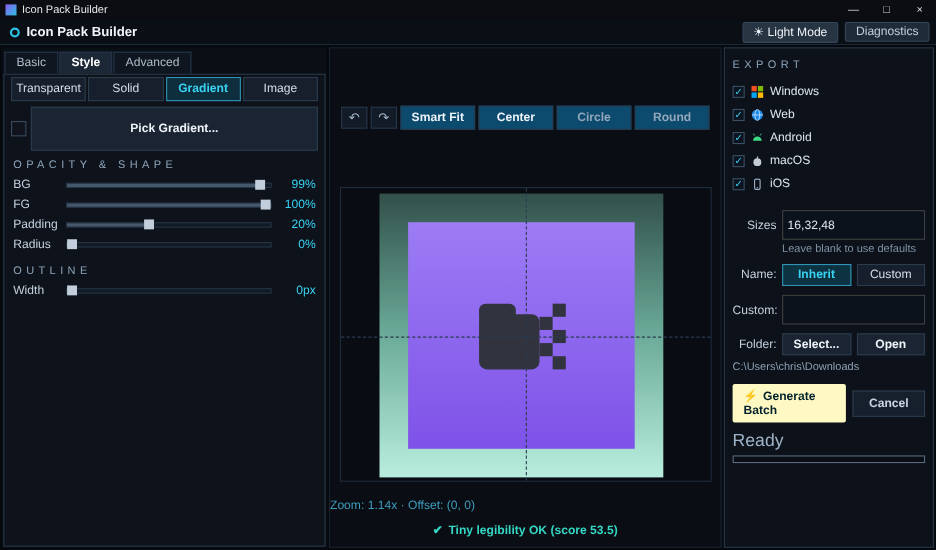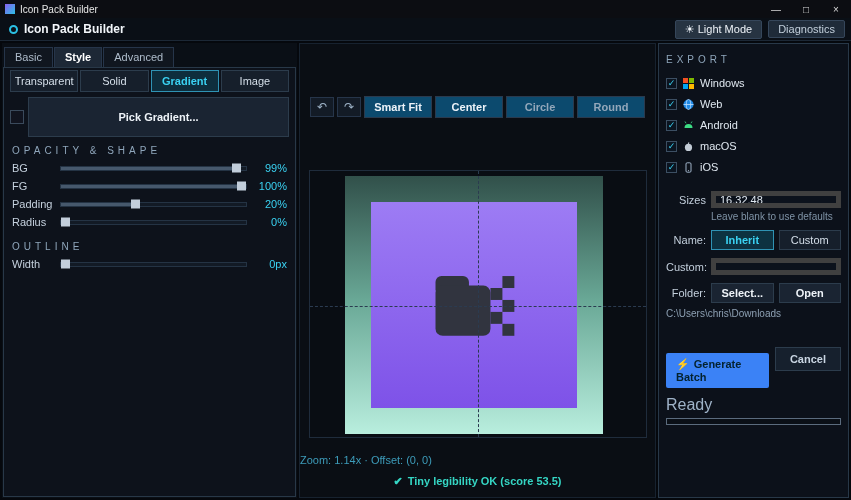--- a/index.html
+++ b/index.html
@@ -70,31 +70,31 @@
   .status-leg .chk { margin-right:5px; }
 
   
   .target-row { display:flex; align-items:center; gap:6px; height:20px; margin:1px 0; }
   .cbx { width:11px; height:11px; background:#0b1420; border:1px solid #3c4f63; display:flex; align-items:center; justify-content:center; color:#3ad2f2; font-size:9px; line-height:11px; }
   .plat-ico { width:11px; height:11px; display:block; }
   .target-label { color:#dfe7ef; font-size:11px; }
 
   .field-row { display:flex; align-items:center; gap:5px; margin-top:8px; }
   .field-label { width:40px; text-align:right; color:#c3cfdc; font-size:11px; flex:none; }
-  .txt-input { flex:1; background:#0c121c; border:5px solid #404040; color:#dfe7ef; font-size:11px; padding:2px 4px; height:17px; font-family:"Liberation Sans", sans-serif; min-width:0; }
+  .txt-input { flex:1; background:#0c121c; border:1px solid #404040; color:#dfe7ef; font-size:11px; padding:2px 4px; height:27px; font-family:"Liberation Sans", sans-serif; min-width:0; }
   .hint { color:#7f93a6; font-size:10px; margin:3px 0 0 45px; }
 
   .seg-btn { flex:1; text-align:center; padding:3px 0; background:#161f2b; border:1px solid #2c3c4c; color:#d5dfe9; font-size:11px; }
   .seg-btn.active { background:#0d3241; border-color:#2f93b4; color:#3ad2f2; font-weight:bold; }
 
   .folder-btn { flex:1; text-align:center; padding:3px 0; background:#1a2432; border:1px solid #2c3c4c; color:#eef3f8; font-size:11px; font-weight:bold; }
   .path-text { color:#8da0b3; font-size:10px; margin-top:5px; }
 
   .gen-row { display:flex; gap:6px; margin-top:10px; align-items:center; }
-  .gen-btn { background:#3b82f6; color:#04222e; font-weight:bold; font-size:11px; padding:5px 10px; border-radius:2px;margin-top:24px; }
+  .gen-btn { background:#fef9c3; color:#04222e; font-weight:bold; font-size:11px; padding:5px 10px; border-radius:2px; }
   .gen-btn .bolt { margin-right:4px; }
   .cancel-btn { background:#16202d; border:1px solid #2c3c4c; color:#c9d5e2; font-weight:bold; font-size:11px; padding:5px 14px; margin-left:auto; }
   .ready-text { color:#9fb3c8; font-size:16px; margin-top:8px; }
   .progress { height:7px; border:1px solid #5b6b7d; background:#0a0f16; margin-top:4px; }
 </style>
 </head>
 <body>
 
 <div class="app">
 

